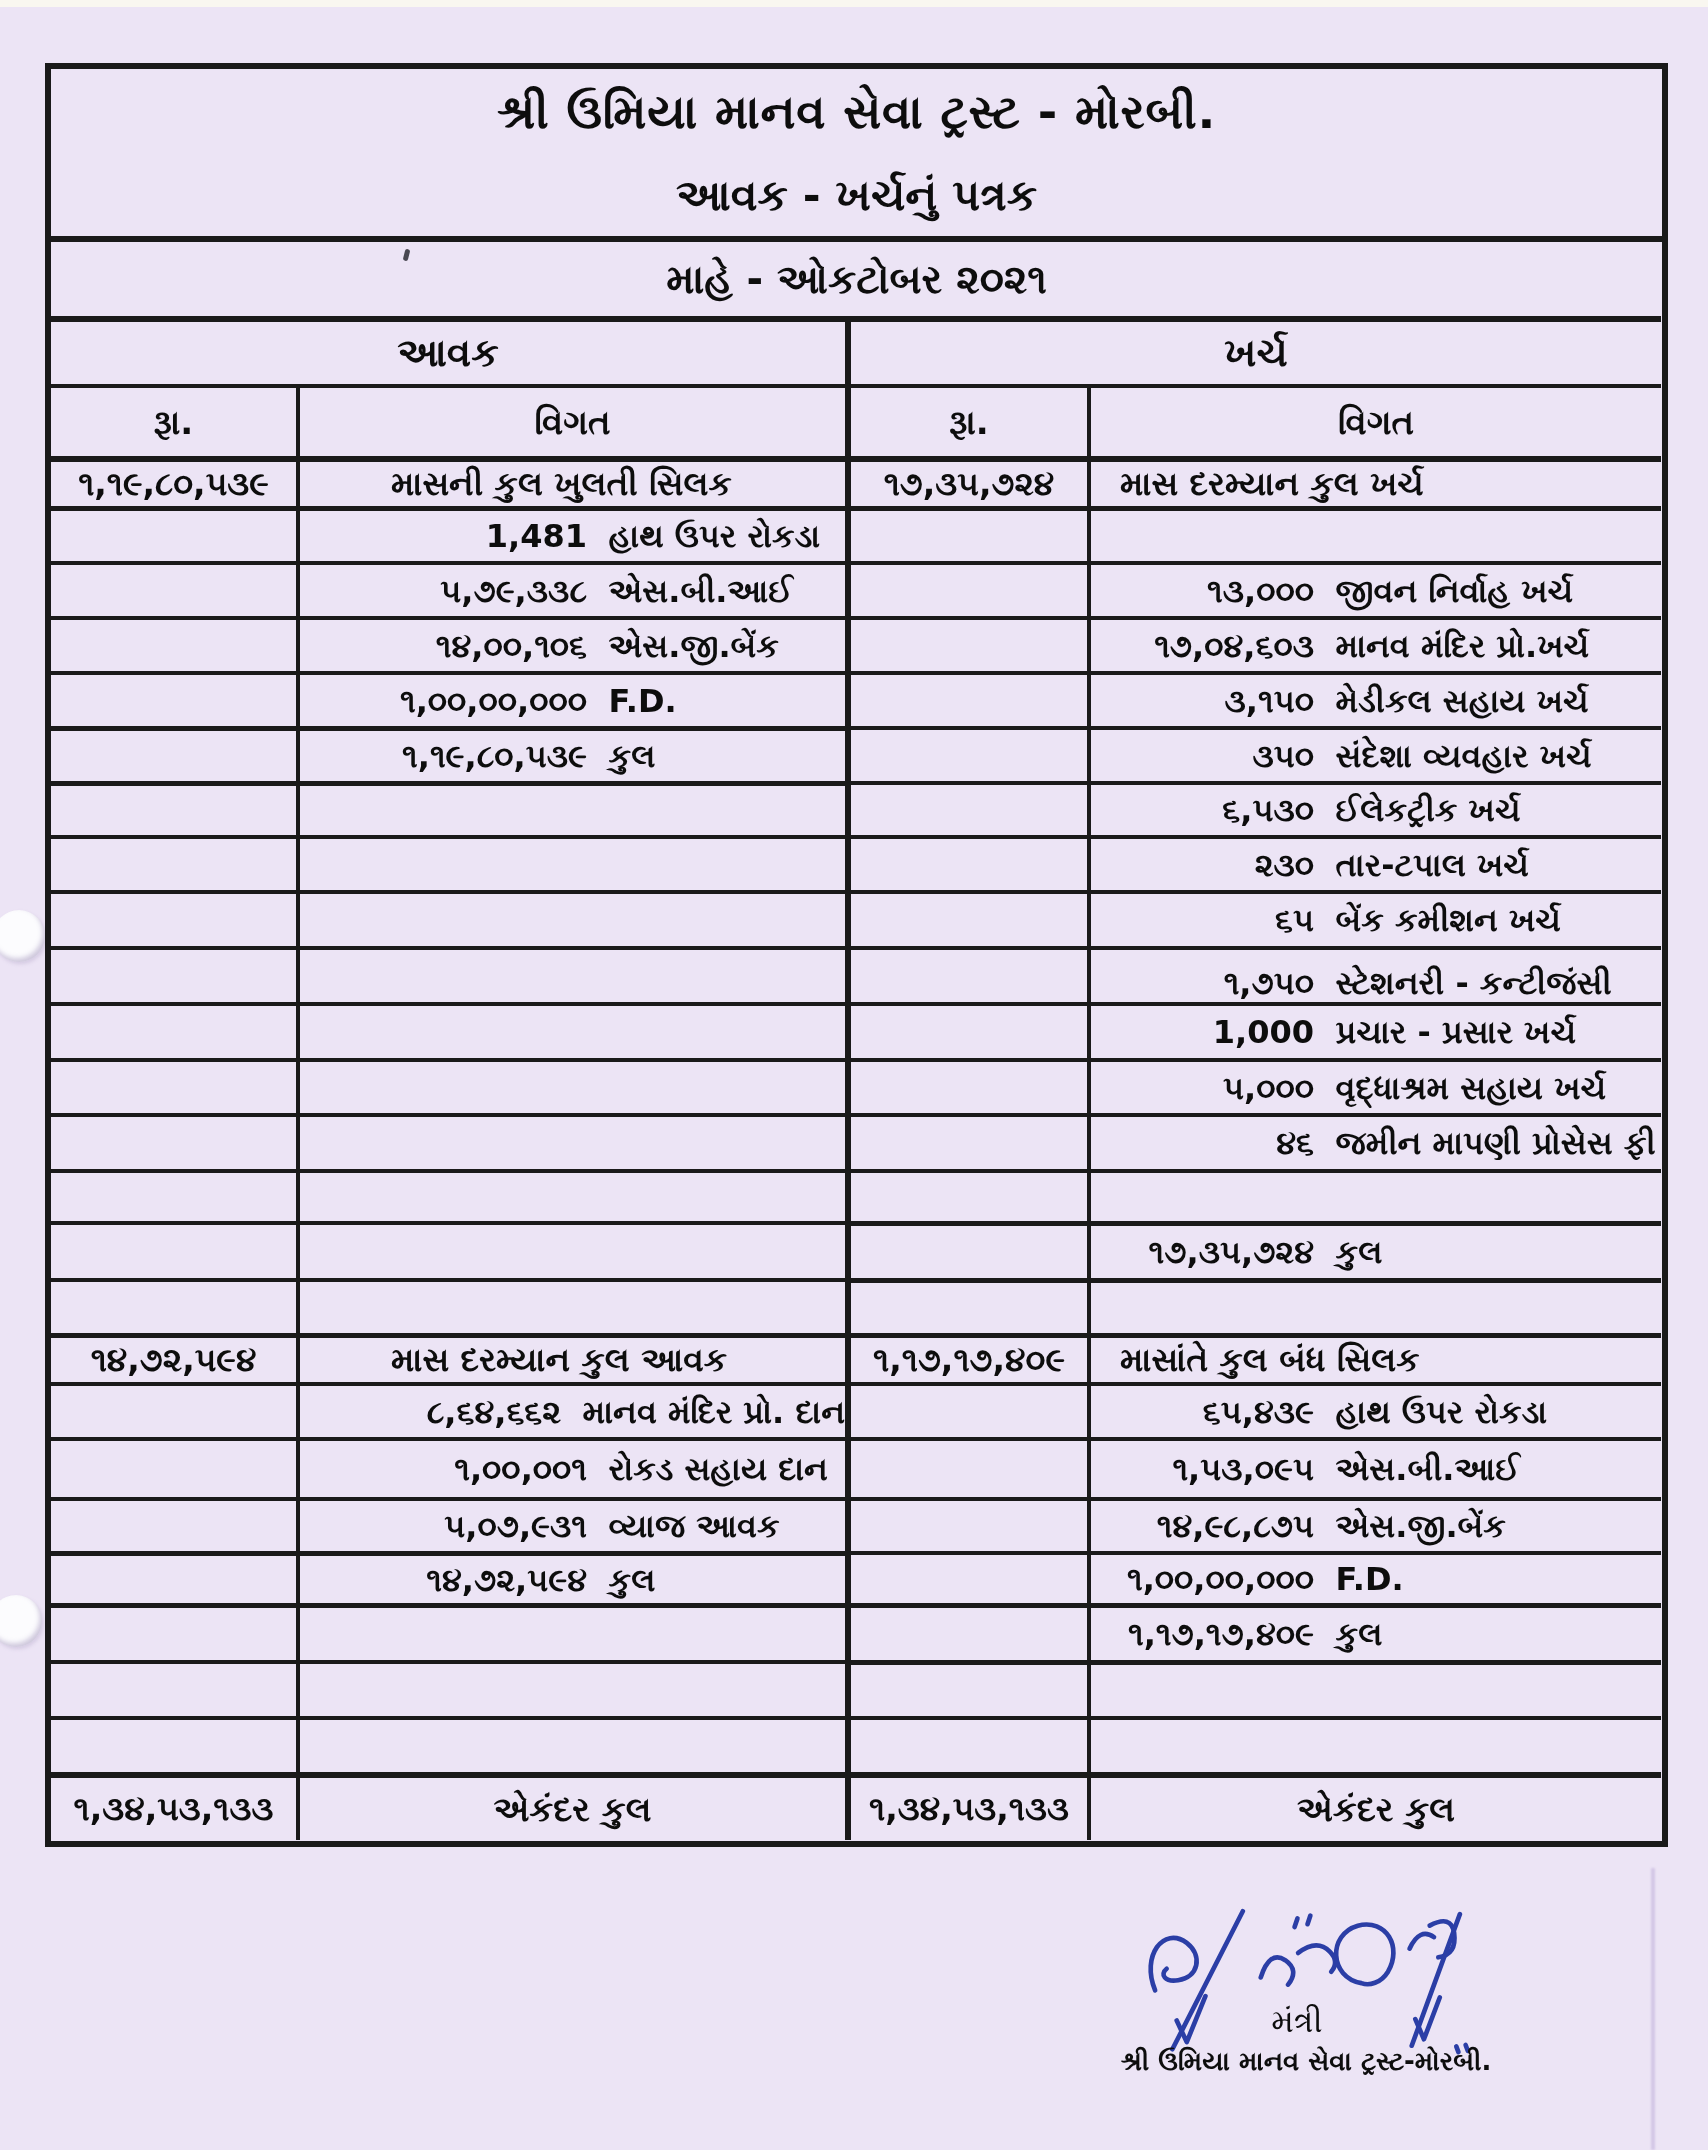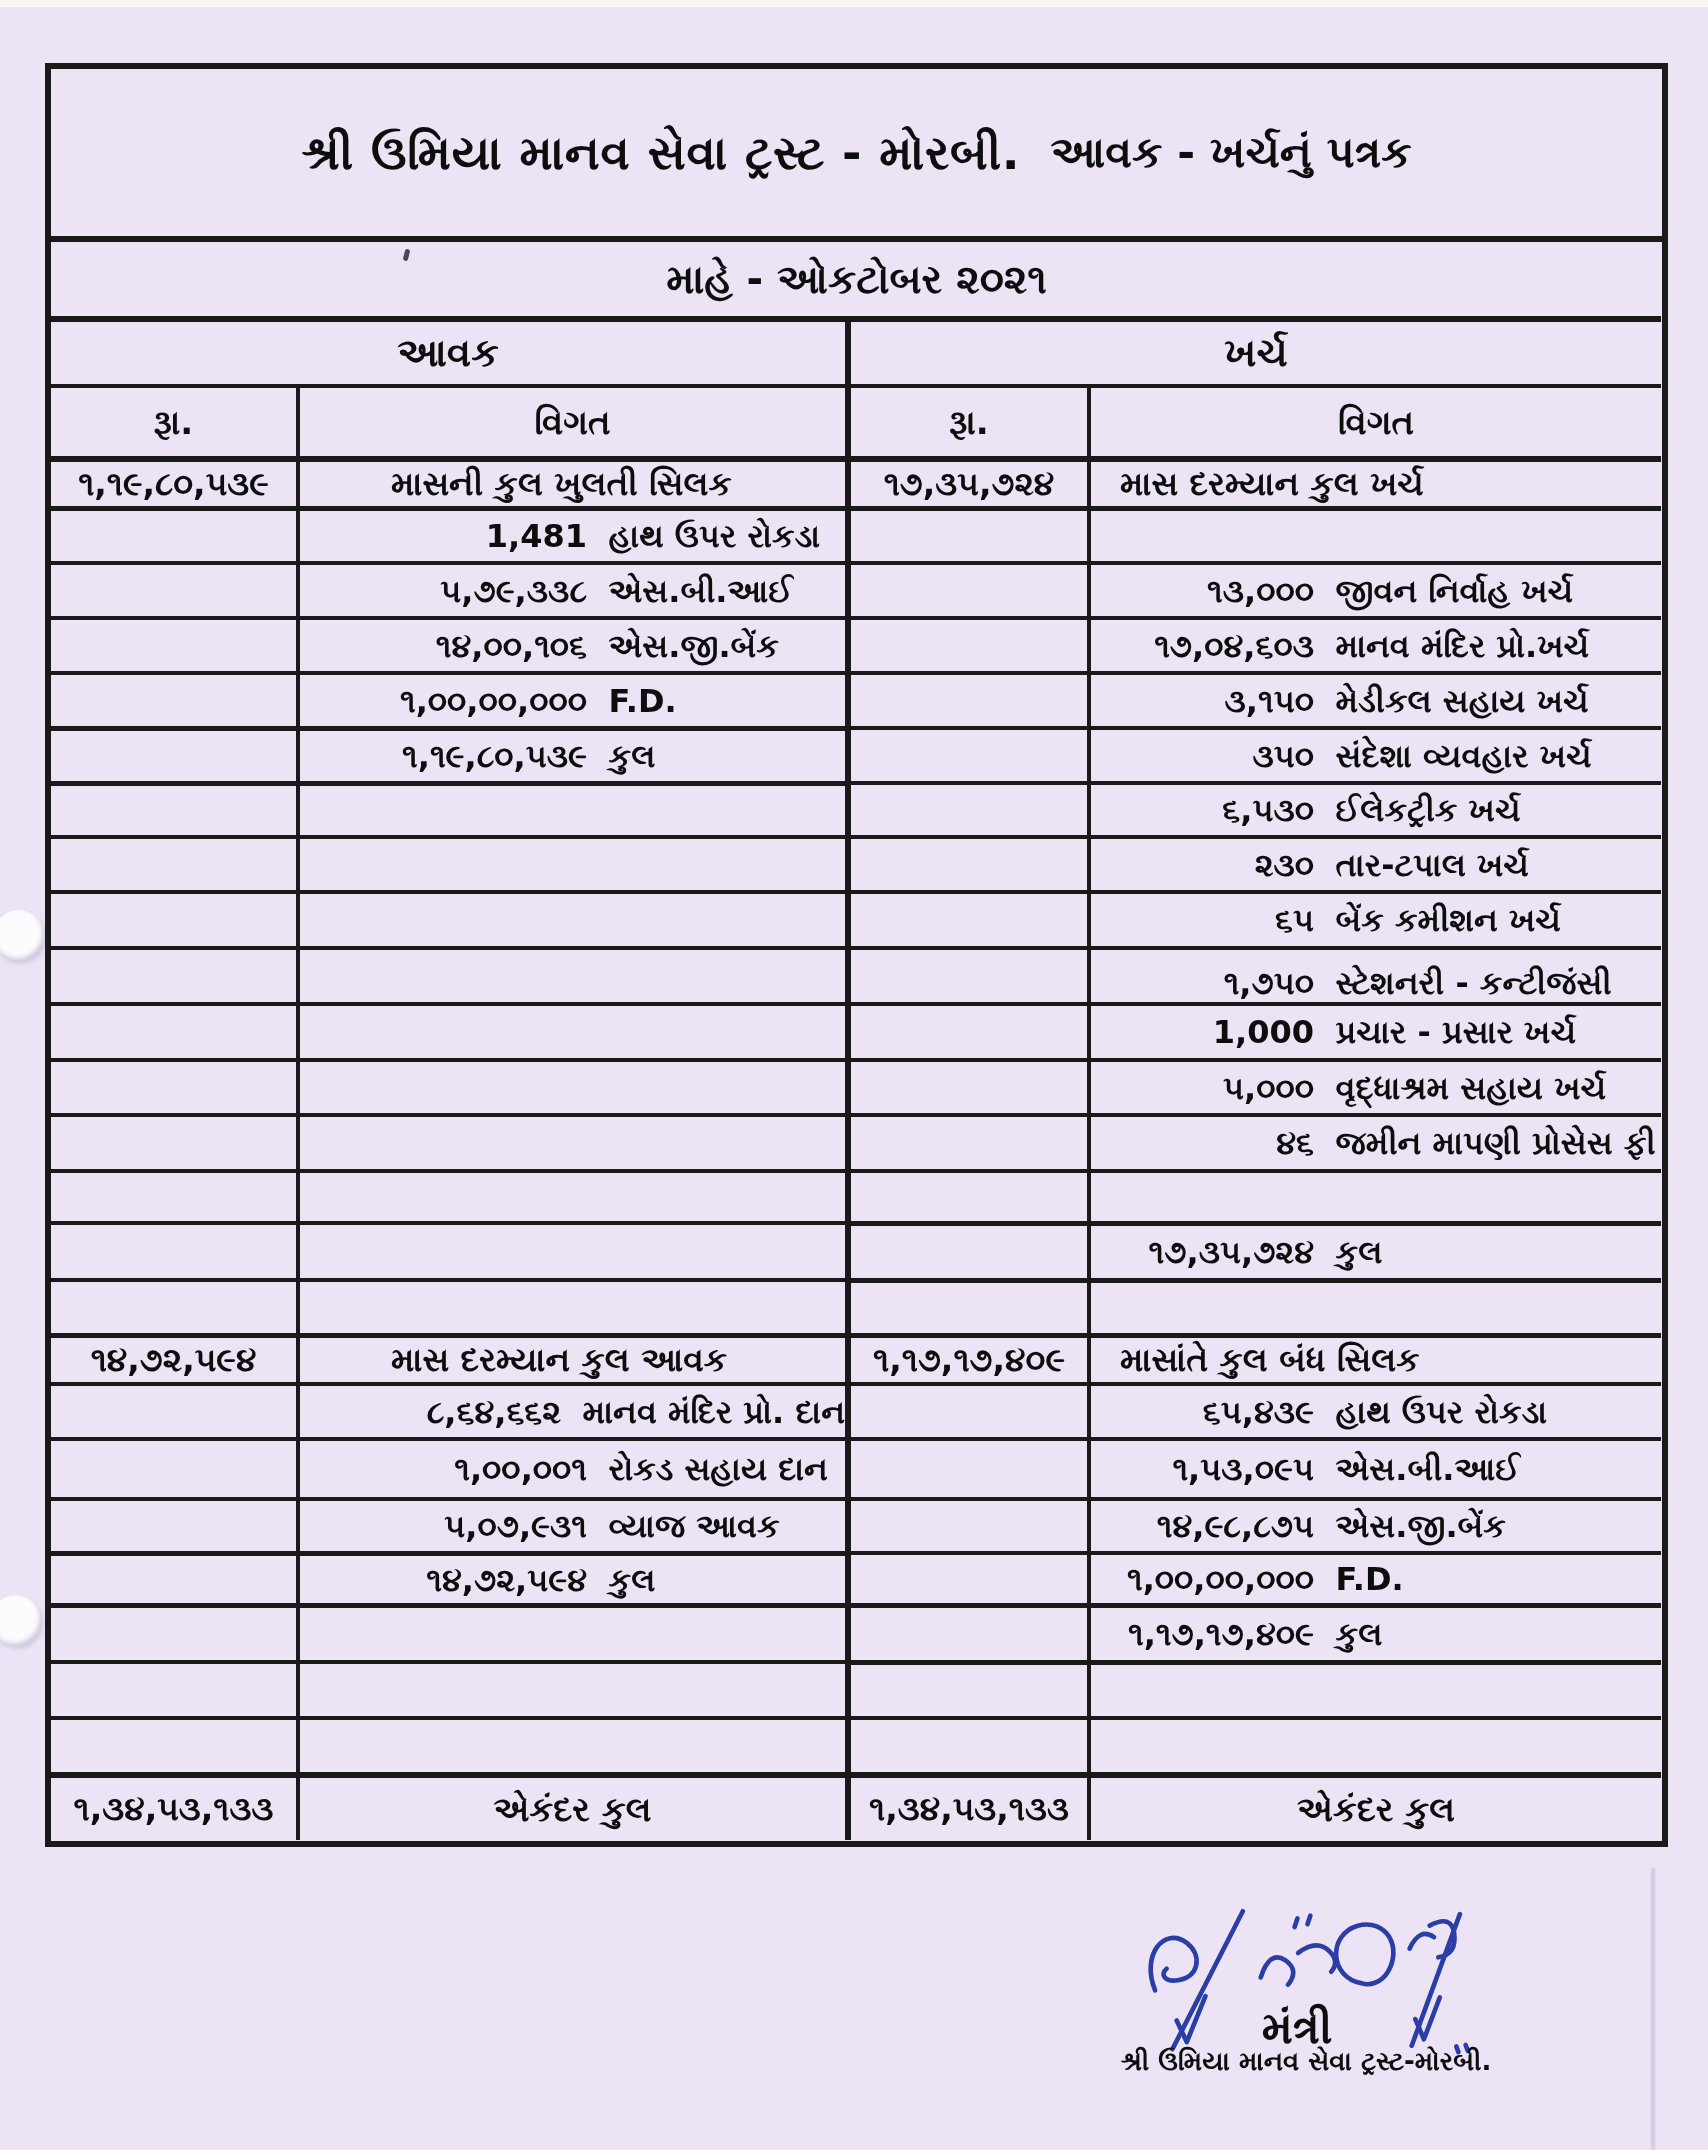--- a/index.html
+++ b/index.html
@@ -33,21 +33,21 @@
   .trow{display:flex;width:100%;box-sizing:border-box;}
   .cell{
     display:flex;align-items:center;box-sizing:border-box;height:100%;
     border-top:0 solid var(--line);overflow:hidden;white-space:nowrap;
   }
   .c1{width:245px;justify-content:center;}
   .c2{width:549px;border-left:4.3px solid var(--line);}
   .c3{width:242px;border-left:6.5px solid var(--line);justify-content:center;}
   .c4{width:574px;border-left:4.3px solid var(--line);}
 
-  .title-cell{height:167px;display:flex;flex-direction:row;align-items:center;justify-content:center;gap:30px;}
+  .title-cell{height:167px;display:flex;flex-direction:column;align-items:center;justify-content:center;gap:30px;}
   .doc-title{font-size:47px;font-weight:800;letter-spacing:0.7px;}
   .doc-subtitle{font-size:43px;font-weight:800;}
   .month-row{height:80px;border-top:6.5px solid var(--line);display:flex;align-items:center;justify-content:center;box-sizing:border-box;}
   .month-text{font-size:40px;font-weight:800;}
   .colhead-row{height:68px;}
   .colhead-cell{display:flex;align-items:center;justify-content:center;box-sizing:border-box;height:100%;
                 border-top:6.5px solid var(--line);font-size:39px;font-weight:800;}
   .colhead-left{width:794px;}
   .colhead-right{width:816px;border-left:6.5px solid var(--line);}
   .subhead-row{height:72px;}
@@ -60,21 +60,21 @@
   .head-label{font-size:33px;font-weight:800;}
   .c2 .head-label{margin-left:91px;}
   .c4 .head-label{margin-left:29px;}
   .total .amt,.total .lbl{font-weight:800;}
   .grand-cell{justify-content:center;}
   .grand-label{font-size:34px;font-weight:800;}
 
   
   .signature-wrap{position:absolute;left:1135px;top:1904px;width:345px;height:154px;}
   .signatory-title{position:absolute;left:1207px;top:2002px;width:180px;text-align:center;
-                   font-size:44px;font-weight:700;}
+                   font-size:32px;font-weight:400;}
   .footer-org{position:absolute;left:1032px;top:2046px;width:548px;text-align:center;
               font-size:26px;font-weight:800;}
 </style>
 </head>
 <body>
 
 <div class="sheet">
   <div class="scanner-strip"></div>
   <div class="hole" style="left:-7.2px;top:910px;"></div>
   <div class="hole" style="left:-10px;top:1595px;"></div>

